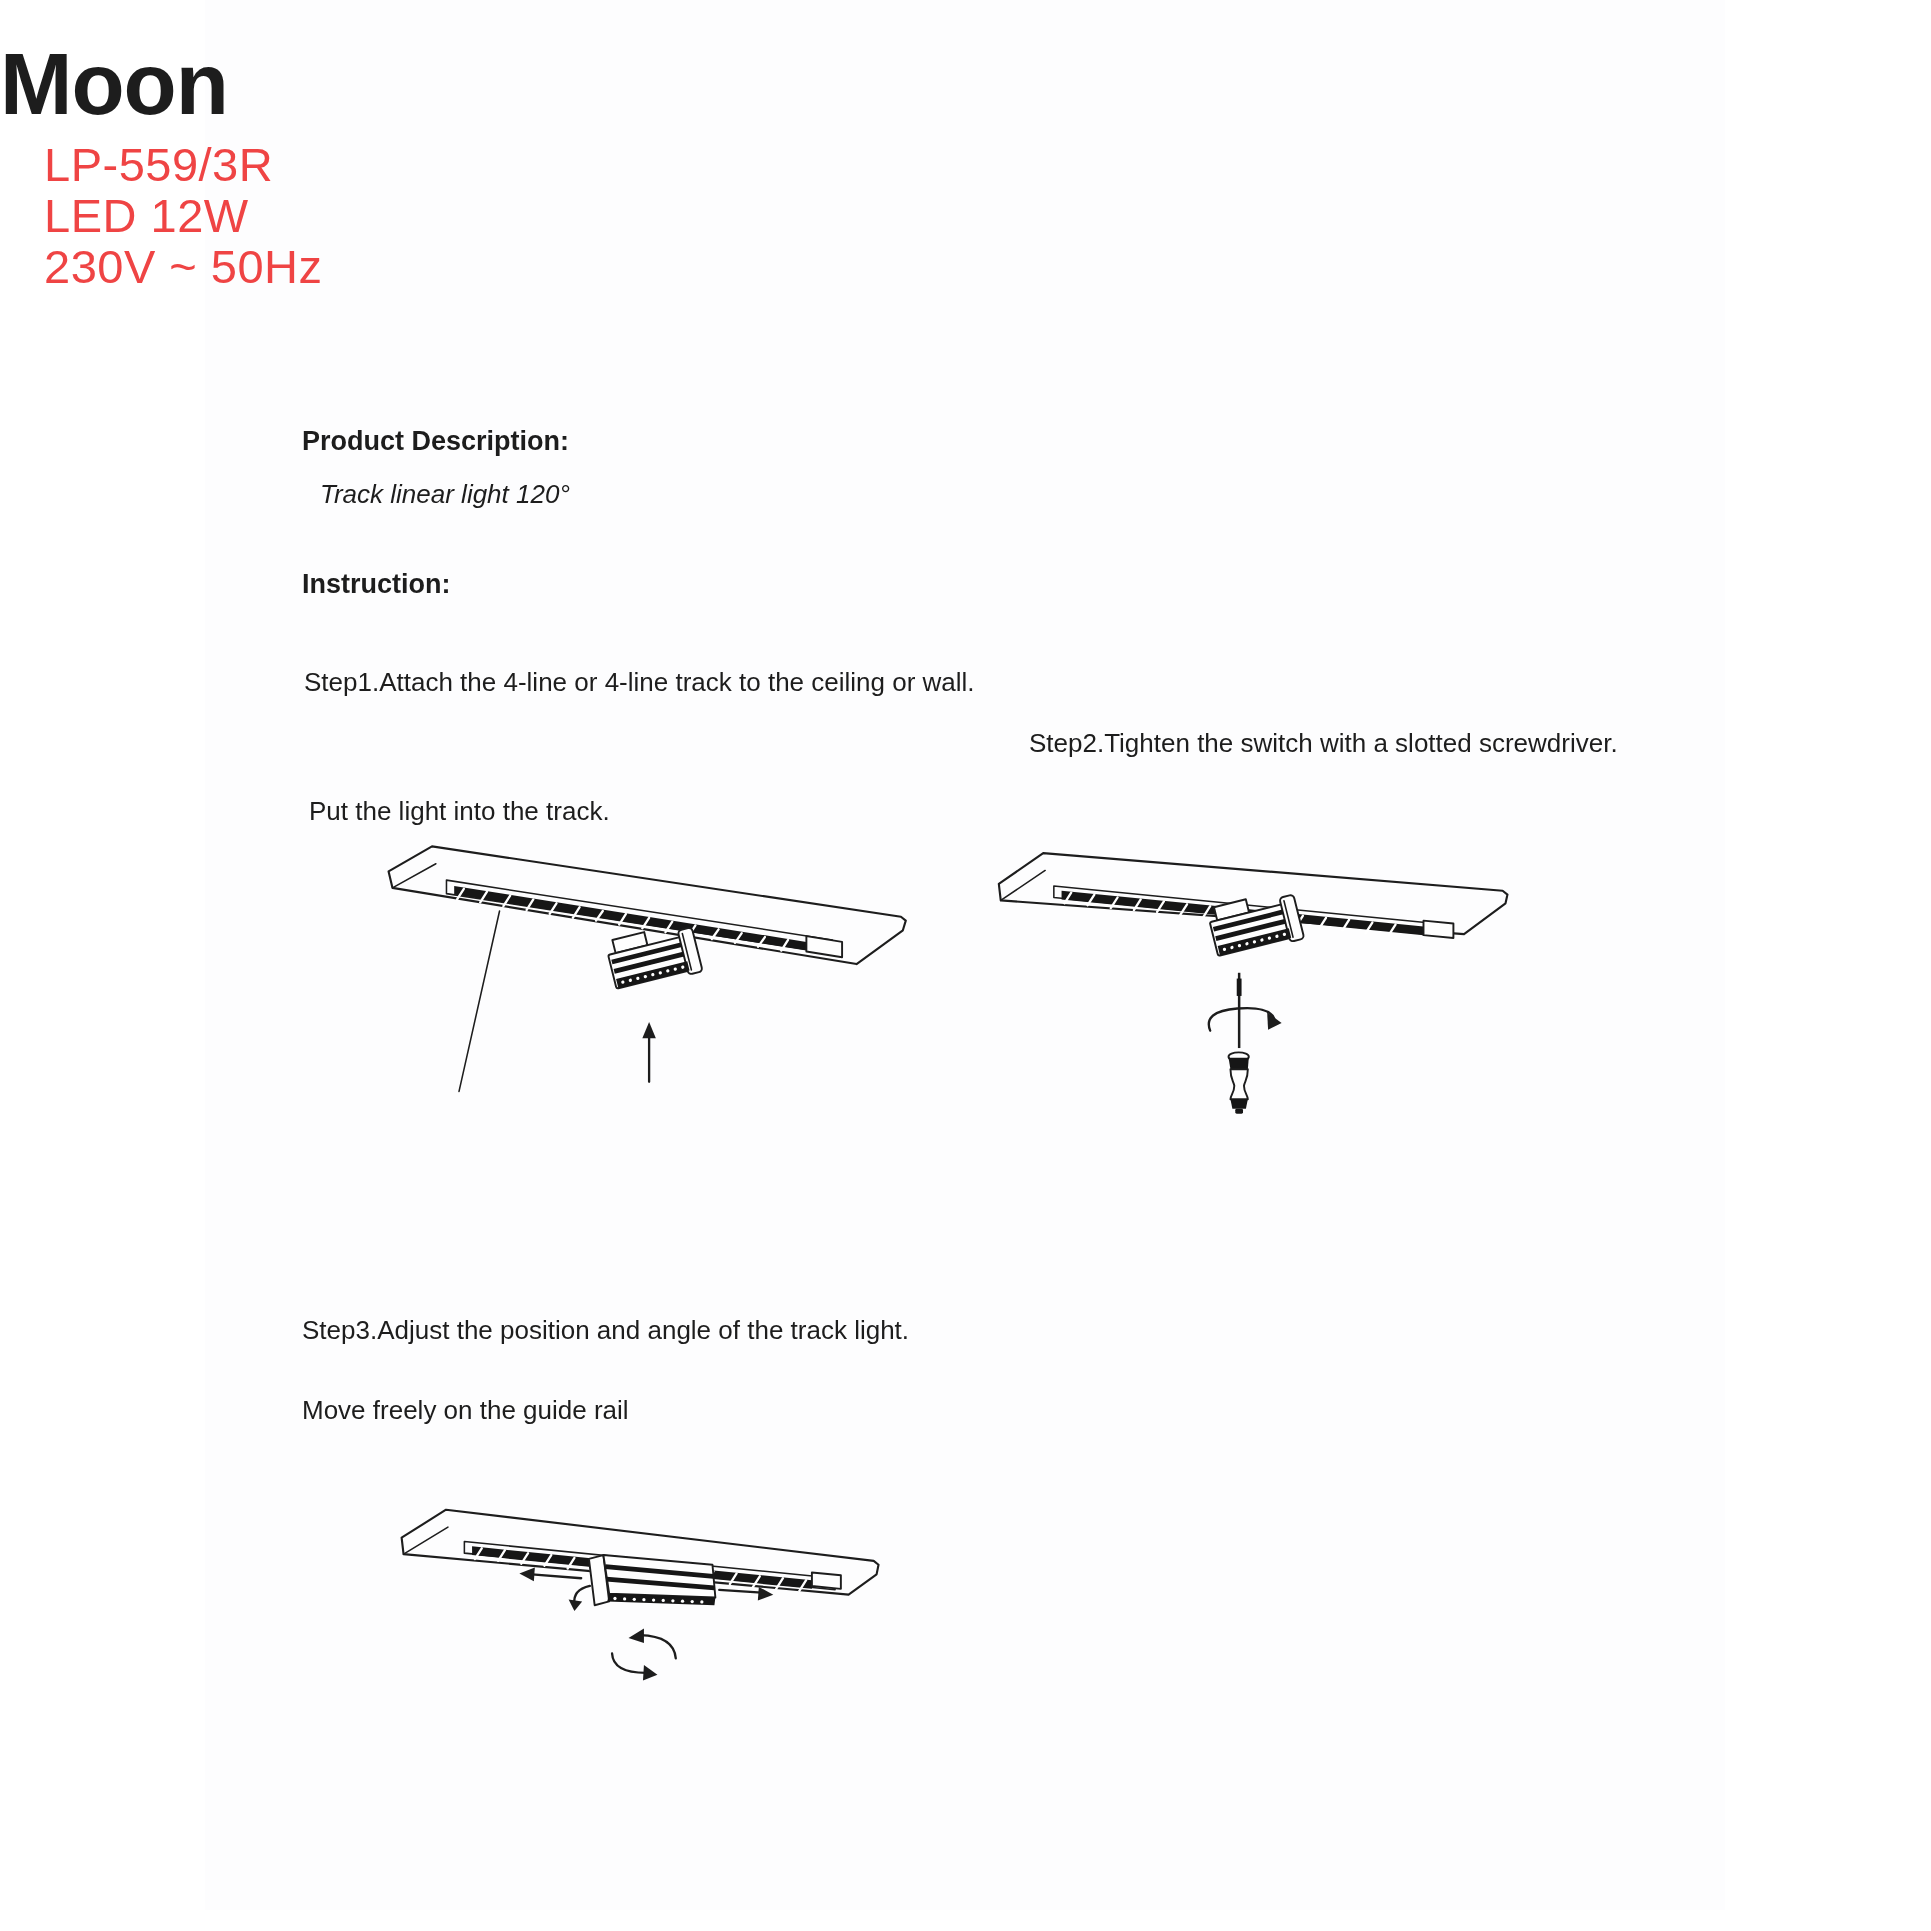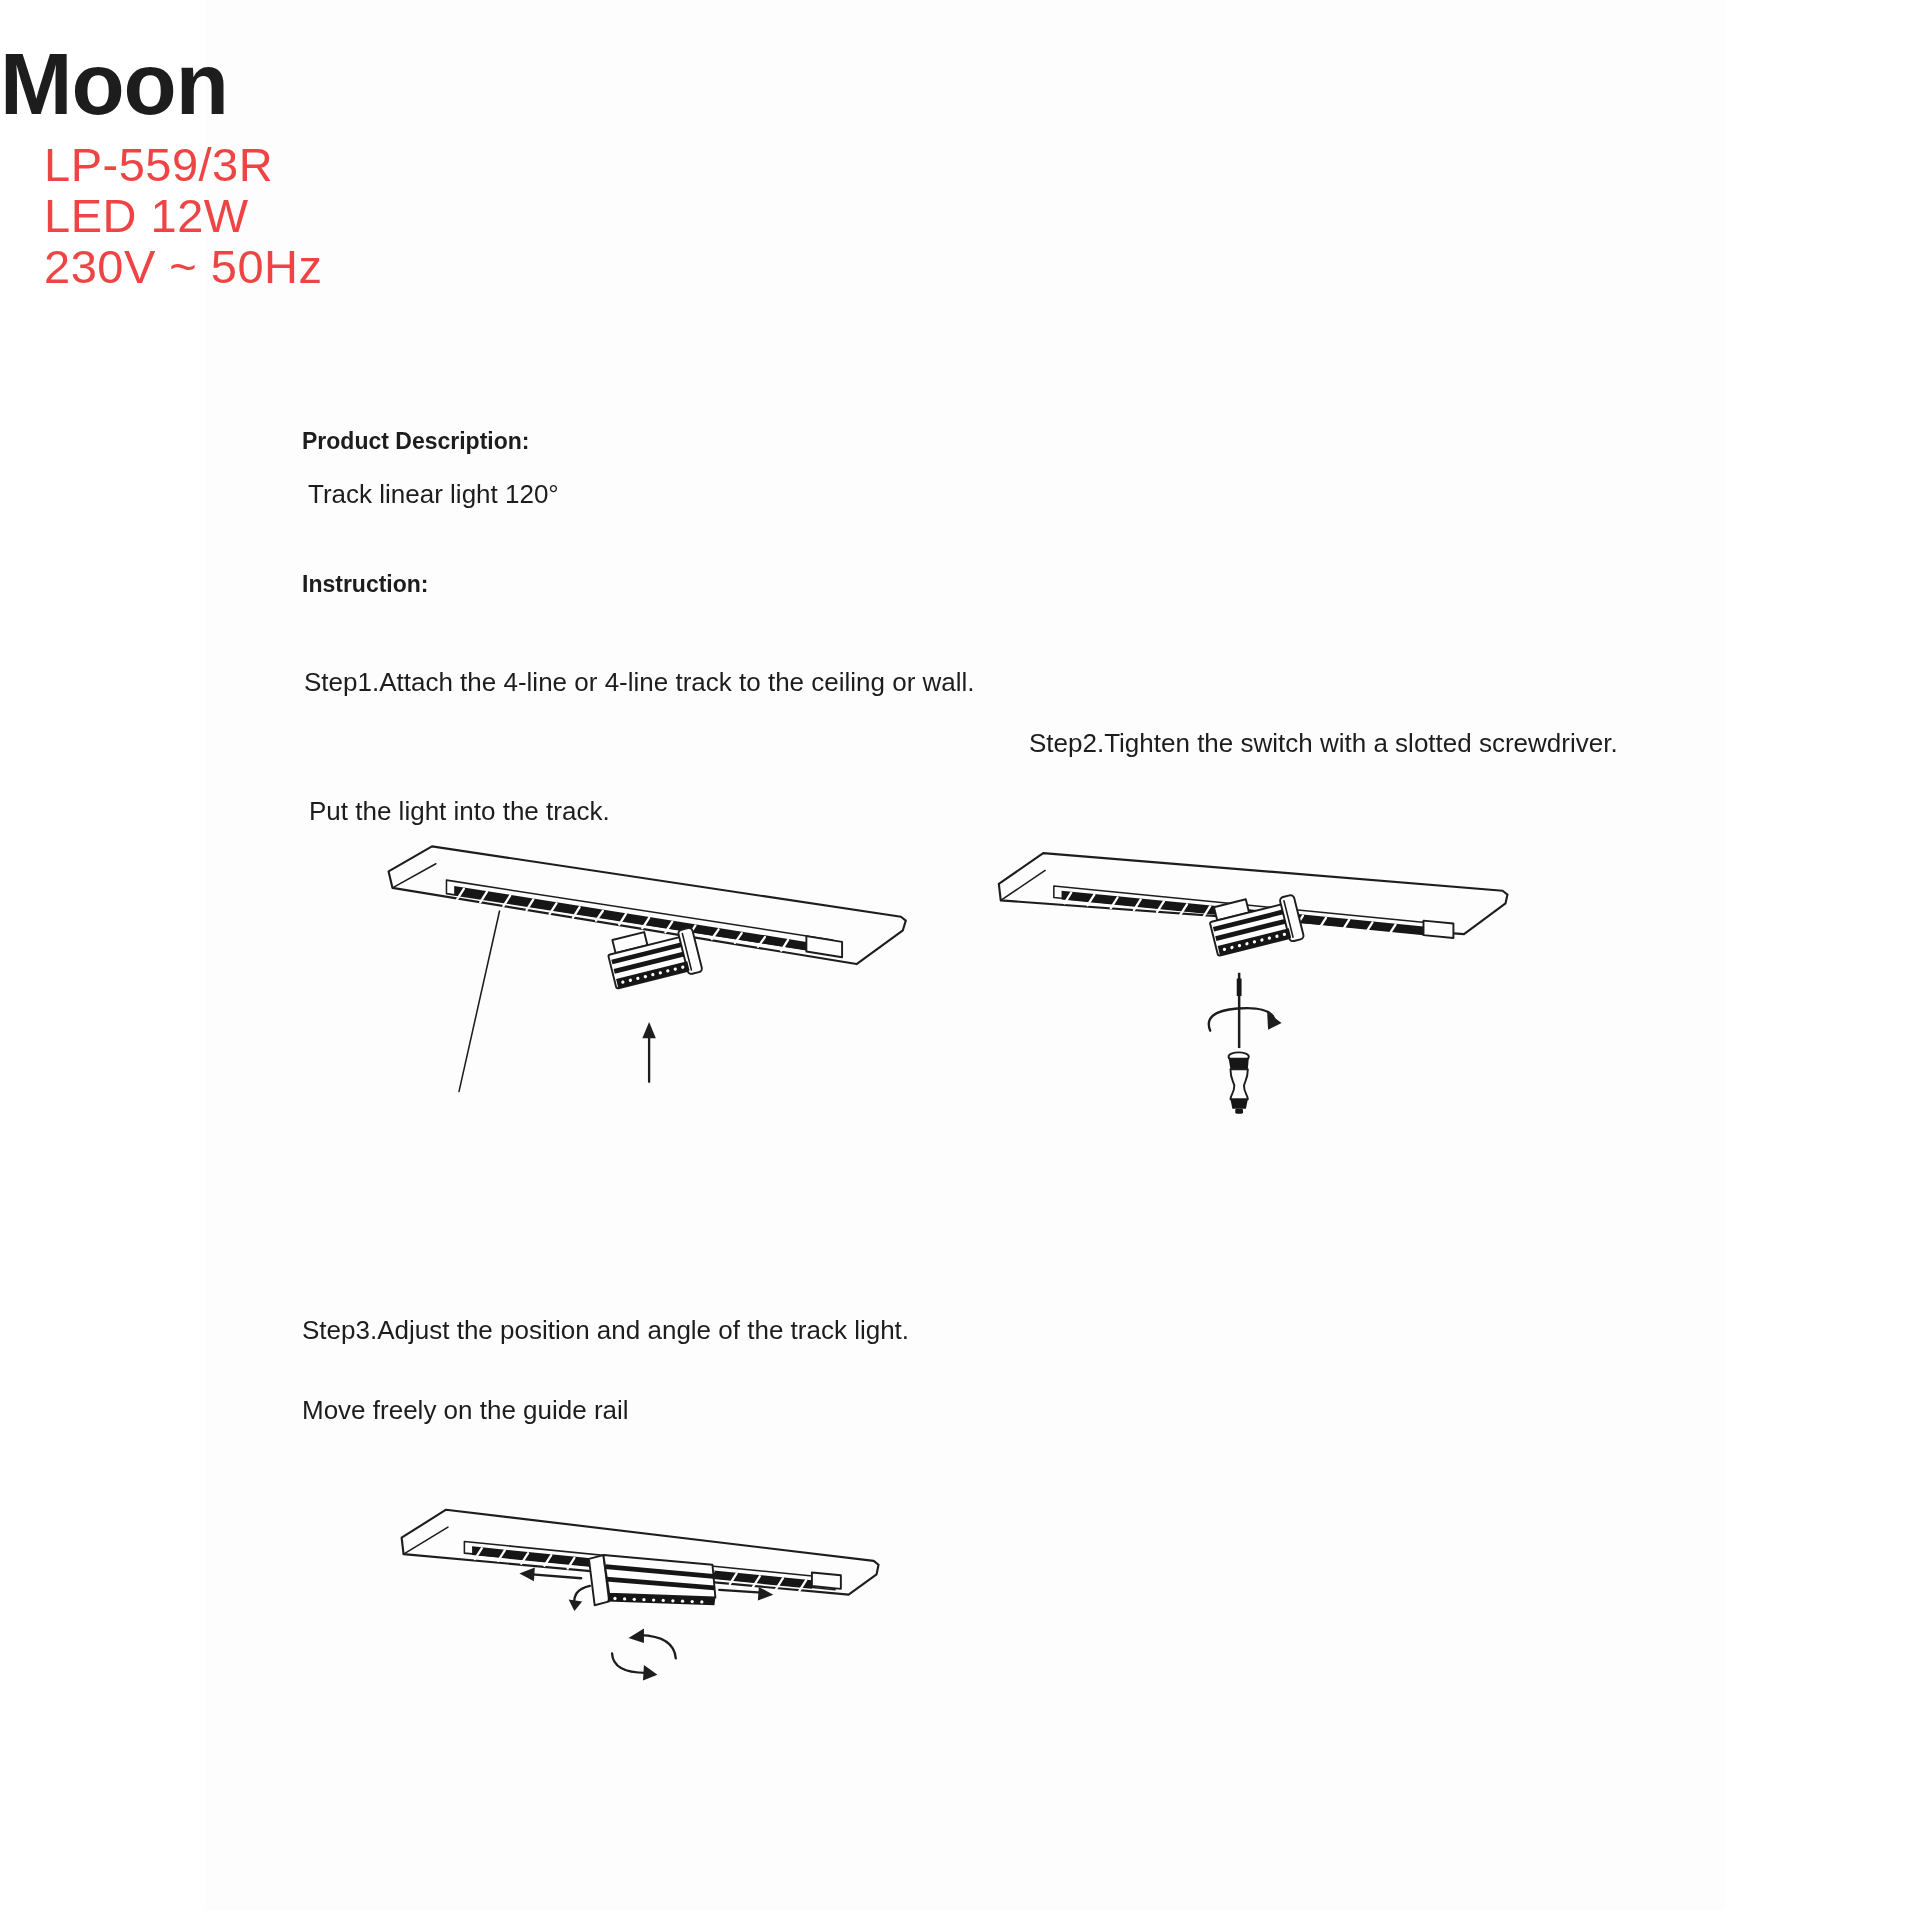--- a/index.html
+++ b/index.html
@@ -7,24 +7,24 @@
     width:1931px;height:1931px;position:relative;background:#ffffff;
     font-family:"Liberation Sans",sans-serif;color:#1d1d1d;
     -webkit-font-smoothing:antialiased;overflow:hidden;
   }
   .sheet{position:absolute;left:205px;top:0;width:1520px;height:1910px;background:#fdfdfe;}
   .abs{position:absolute;}
   .center-col{left:0;width:1931px;}
   .brand{top:35px;font-size:87px;font-weight:700;letter-spacing:-1px;line-height:97px;}
   .subtitle{top:139px;font-size:47px;font-weight:400;line-height:51px;letter-spacing:0.5px;color:#ef4444;padding-left:44px;}
   .subtitle div{height:51px;}
-  .h-bold{font-size:23px;font-weight:700;line-height:33px;}
+  .h-bold{font-size:27px;font-weight:700;line-height:33px;}
   .body-t{font-size:26px;font-weight:400;line-height:32px;}
   .pd-head{left:302px;top:425px;}
-  .pd-body{left:308px;top:478px;}
+  .pd-body{left:320px;top:478px;font-style:italic;}
   .ins-head{left:302px;top:568px;}
   .step1{left:304px;top:666px;width:676px;}
   .step1-sub{left:309px;top:760px;margin-top:35px;}
   .step2{left:1029px;top:727px;white-space:nowrap;}
   .step3{left:302px;top:1314px;white-space:nowrap;}
   .step3-sub{left:302px;top:1394px;white-space:nowrap;}
   svg{position:absolute;overflow:visible;}
   .ln{fill:none;stroke:#1d1d1d;stroke-width:2.2;stroke-linejoin:round;stroke-linecap:round;}
   .ln-thin{fill:none;stroke:#1d1d1d;stroke-width:1.6;stroke-linejoin:round;stroke-linecap:round;}
   .bar{fill:#161616;stroke:none;}

